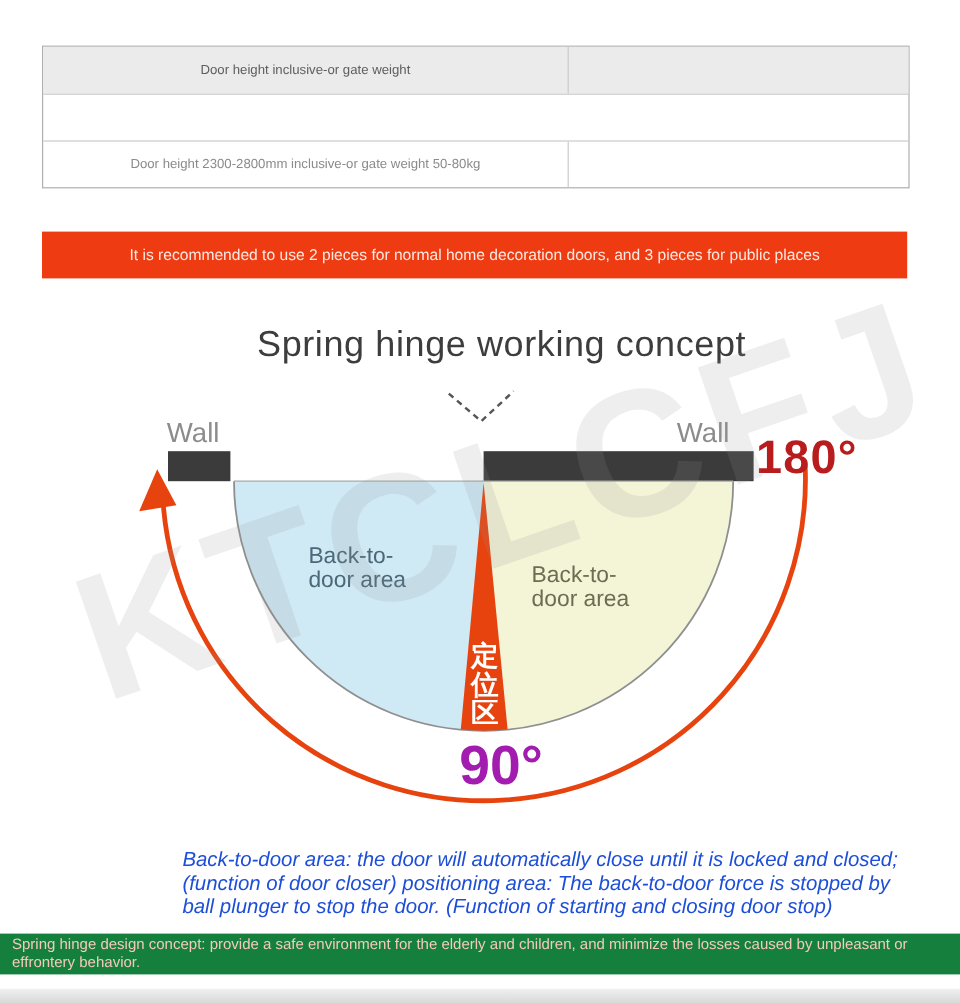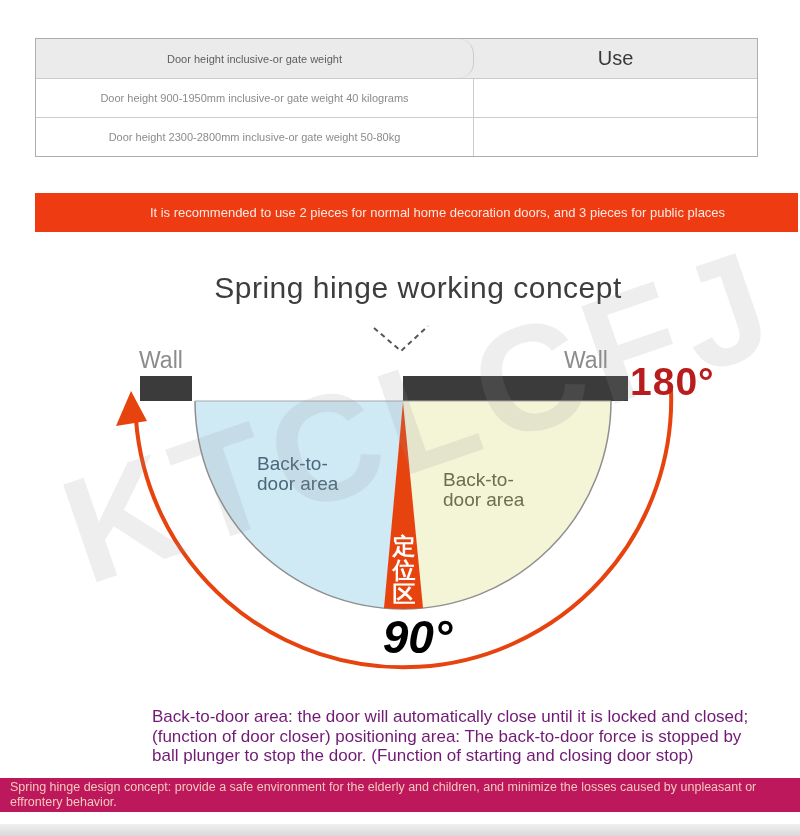--- a/index.html
+++ b/index.html
@@ -9,28 +9,28 @@
   }
   
   .spec-table{
     position:absolute;left:35px;top:38px;width:721px;
     border:1px solid #aeaeae;background:#fff;
   }
   .t-row{display:flex;height:38px;border-top:1px solid #cbcbcb;}
   .t-row.header{height:39px;background:#ebebeb;border-top:none;}
   .cell-l{width:437px;border-right:1px solid #cbcbcb;display:flex;align-items:center;justify-content:center;text-align:center;}
   .cell-r{flex:1;display:flex;align-items:center;justify-content:center;text-align:center;}
-  .t-row.header .cell-l{font-size:11px;color:#5e5e5e;border-radius:15px;}
+  .t-row.header .cell-l{font-size:11px;color:#5e5e5e;}
   .t-row.header .cell-r{font-size:20px;color:#3a3a3a;}
   .t-row.body .cell-l,.t-row.body .cell-r{font-size:11px;color:#8b8b8b;}
   
   .banner{
     position:absolute;left:35px;top:193px;width:721px;height:39px;
     background:#ef3b11;display:flex;align-items:center;justify-content:center;
-    font-size:13px;color:#fbe9e2;text-align:center;padding-left:42px;
+    font-size:13px;color:#fbe9e2;text-align:center;
   }
   
   .diagram-title{
     position:absolute;left:36px;top:271px;width:764px;text-align:center;
     font-size:30px;color:#3d3d3d;letter-spacing:0.5px;
   }
   svg.diagram{position:absolute;left:0;top:0;z-index:2;pointer-events:none;}
   .lbl{position:absolute;z-index:3;}
   .wall-label{width:54px;text-align:left;font-size:23px;color:#8c8c8c;}
   .wall-label.left{left:139px;top:347px;}
@@ -46,42 +46,40 @@
   .angle-90{left:360px;top:610px;width:115px;text-align:center;font-size:46px;font-weight:bold;color:#e7430f;}
   
   .watermark{
     position:absolute;left:-30px;top:330px;width:900px;z-index:4;
     text-align:center;font-size:150px;font-weight:bold;letter-spacing:8px;
     color:rgba(150,150,150,0.16);transform:rotate(-19deg);pointer-events:none;
   }
   
   .description{
     position:absolute;left:152px;top:707px;width:600px;z-index:3;
-    font-size:17px;line-height:19.5px;color:#701a75;
+    font-size:17px;line-height:19.5px;color:#1d4ed8;font-style:italic;
   }
   .footer{
     position:absolute;left:0;top:778px;width:800px;min-height:33px;z-index:3;
     background:#ef3b11;box-sizing:border-box;padding:2px 10px 3px 10px;
     font-size:12.5px;line-height:14.5px;color:#f4cabb;
   }
   .bottom-strip{
     position:absolute;left:0;top:824px;width:800px;height:12px;z-index:3;
     background:linear-gradient(#f0f0f0,#d8d8d8);
   }
 </style>
 </head>
 <body>
 
 <div class="spec-table">
   <div class="t-row header">
     <div class="cell-l">Door height inclusive-or gate weight</div>
-    <div class="cell-r">Use</div>
   </div>
   <div class="t-row body">
-    <div class="cell-l">Door height 900-1950mm inclusive-or gate weight 40 kilograms</div>
   </div>
   <div class="t-row body">
     <div class="cell-l">Door height 2300-2800mm inclusive-or gate weight 50-80kg</div>
   </div>
 </div>
 
 <div class="banner" style="background-color: rgb(239, 59, 17);">It is recommended to use 2 pieces for normal home decoration doors, and 3 pieces for public places</div>
 
 <div class="diagram-title">Spring hinge working concept</div>
 
@@ -107,21 +105,21 @@
 <div class="lbl wall-label left">Wall</div>
 <div class="lbl wall-label right">Wall</div>
 <div class="lbl area-label left">Back-to-
 door area</div>
 <div class="lbl area-label right">Back-to-
 door area</div>
 <div class="lbl zone-label">定
 位
 区</div>
 <div class="lbl angle-180" style="color: #b91c1c;">180°</div>
-<div class="lbl angle-90" style="color: #000000; font-style: italic;">90°</div>
+<div class="lbl angle-90" style="color: #a21caf;">90°</div>
 
 <div class="watermark">KTCLCFJ</div>
 
 <div class="description">Back-to-door area: the door will automatically close until it is locked and closed; (function of door closer) positioning area: The back-to-door force is stopped by ball plunger to stop the door. (Function of starting and closing door stop)</div>
 
-<div class="footer" style="background-color: #be185d;">Spring hinge design concept: provide a safe environment for the elderly and children, and minimize the losses caused by unpleasant or effrontery behavior.</div>
+<div class="footer" style="background-color: #15803d;">Spring hinge design concept: provide a safe environment for the elderly and children, and minimize the losses caused by unpleasant or effrontery behavior.</div>
 
 <div class="bottom-strip"></div>
 
 </body></html>

